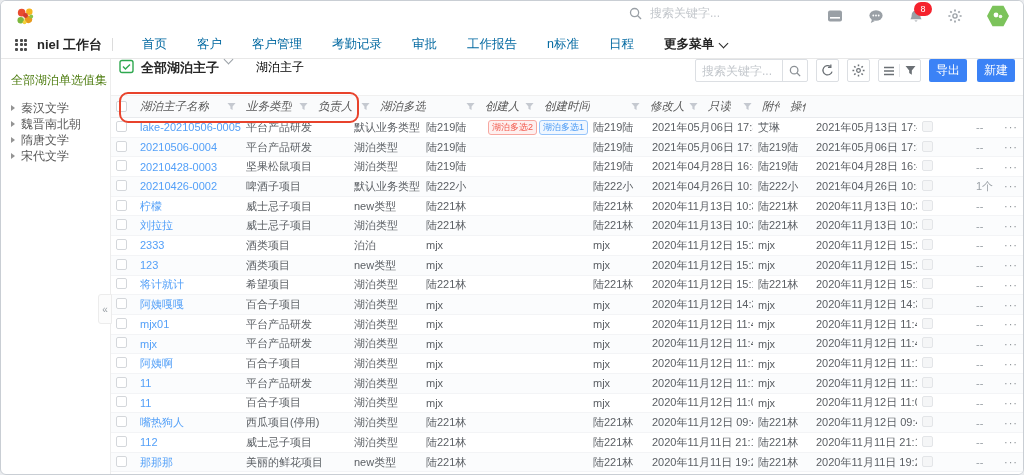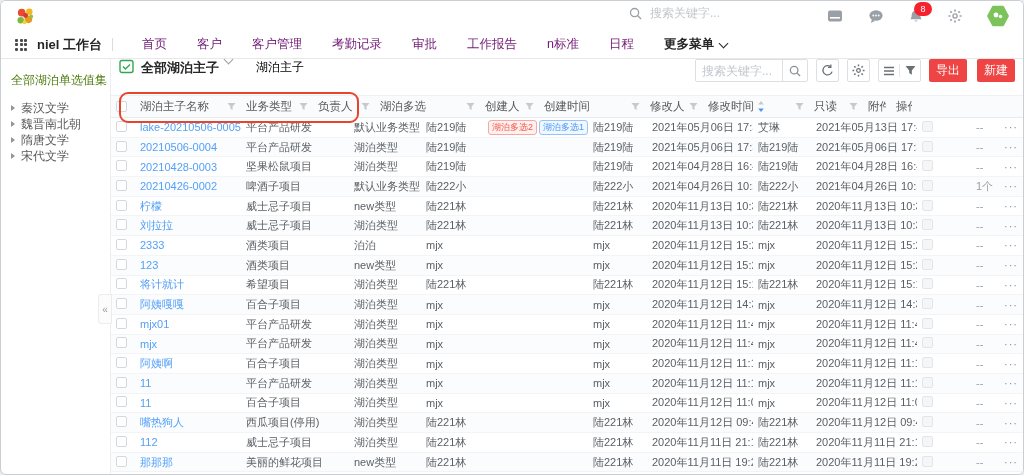--- a/index.html
+++ b/index.html
@@ -17,21 +17,21 @@
   .badge{position:absolute;top:-7px;right:-9px;background:#f5222d;color:#fff;font-size:9px;
          min-width:14px;height:14px;line-height:14px;border-radius:8px;text-align:center;padding:0 2px;}
   .avatar{width:22px;height:22px;background:#7cc35b;clip-path:polygon(25% 3%,75% 3%,100% 50%,75% 97%,25% 97%,0 50%);
           display:flex;align-items:center;justify-content:center;}
   
   .navbar{height:27px;display:flex;align-items:center;border-bottom:1px solid #e8e8e8;padding-left:14px;}
   .grid-icon{display:grid;grid-template-columns:repeat(3,3px);gap:1.5px;margin-right:10px;cursor:pointer;}
   .grid-icon i{width:3px;height:3px;background:#4a4a4a;border-radius:1px;}
   .brand{font-weight:bold;font-size:13px;color:#262626;margin-right:10px;white-space:nowrap;}
   .nav-divider{width:1px;height:13px;background:#dcdcdc;margin-right:14px;}
-  .nav-item{margin:0 15px;color:#701a75;font-size:12.5px;cursor:pointer;white-space:nowrap;}
+  .nav-item{margin:0 15px;color:#0369a1;font-size:12.5px;cursor:pointer;white-space:nowrap;}
   .more{display:flex;align-items:center;margin-left:15px;color:#262626;font-size:12.5px;font-weight:bold;cursor:pointer;}
   .chev{width:6px;height:6px;border-right:1.6px solid #262626;border-bottom:1.6px solid #262626;
         transform:rotate(45deg);display:inline-block;margin-left:6px;margin-top:-3px;}
   .chev.grey{border-color:#9aa0a6;}
   
   .content{display:flex;height:418px;}
   .sidebar{width:110px;box-sizing:border-box;border-right:1px solid #ededed;padding:13px 0 0 10px;flex:none;}
   .s-title{color:#4d7c0f;margin-bottom:11px;white-space:nowrap;}
   .s-item{display:flex;align-items:center;gap:6px;height:16px;color:#595959;cursor:pointer;white-space:nowrap;}
   .tri{width:0;height:0;border-left:4px solid #949494;border-top:3px solid transparent;border-bottom:3px solid transparent;flex:none;}
@@ -46,28 +46,28 @@
   .tools{margin-left:auto;display:flex;align-items:center;gap:8px;}
   .sbox{display:flex;align-items:center;border:1px solid #dcdfe3;border-radius:2px;height:23px;box-sizing:border-box;}
   .sbox input{border:none;outline:none;width:74px;font-size:12px;padding:0 6px;color:#595959;background:transparent;}
   .sbox input::placeholder{color:#c3c7cc;}
   .sbox .sbtn{width:24px;height:21px;border-left:1px solid #dcdfe3;display:flex;align-items:center;justify-content:center;cursor:pointer;}
   .sqbtn{width:23px;height:23px;border:1px solid #dcdfe3;border-radius:2px;display:flex;align-items:center;
          justify-content:center;cursor:pointer;background:#fff;box-sizing:border-box;}
   .grpbtn{height:23px;border:1px solid #dcdfe3;border-radius:2px;display:flex;align-items:center;box-sizing:border-box;background:#fff;}
   .grpbtn span{width:20px;display:flex;align-items:center;justify-content:center;cursor:pointer;}
   .grpbtn .sep{width:1px;height:13px;background:#e4e6e9;}
-  .redbtn{height:23px;padding:0 7px;background:#ef4444;color:#fff;border:none;border-radius:2px;
+  .redbtn{height:23px;padding:0 7px;background:#3b82f6;color:#fff;border:none;border-radius:2px;
           font-size:12px;display:flex;align-items:center;cursor:pointer;white-space:nowrap;}
   .redbtn + .redbtn{margin-left:2px;}
   
   .table{width:914px;}
   .thead{display:flex;height:21px;background:#fafbfc;border-top:1px solid #f0f0f0;border-bottom:1px solid #e9ebee;}
   .th{display:flex;align-items:center;justify-content:space-between;padding:0 5px;box-sizing:border-box;
-      flex:none;overflow:hidden;white-space:nowrap;cursor:pointer;font-size:11.5px;color:#595959;}
+      flex:none;overflow:hidden;white-space:nowrap;cursor:pointer;font-size:11.5px;color:#595959;font-style:italic;}
   .th-left{display:flex;align-items:center;gap:3px;min-width:0;overflow:hidden;}
   .th-right{display:flex;align-items:center;gap:3px;flex:none;}
   .th-label.blue{color:#4b96f3;}
   .ic{display:flex;align-items:center;}
   .tr{display:flex;height:19.7px;border-bottom:1px solid #f3f4f6;box-sizing:border-box;align-items:center;background:#fff;}
   .tr:nth-child(even){background:#fbfcfd;}
   .td{padding:0 5px;box-sizing:border-box;flex:none;overflow:hidden;white-space:nowrap;font-size:11px;color:#5a5e63;}
   .td .link{color:#54a0f8;cursor:pointer;text-decoration:none;}
   .cb{width:11px;height:11px;border:1px solid #d4d7db;border-radius:2px;background:#fff;display:inline-block;box-sizing:border-box;}
   .cb.ro{background:#f5f6f7;border-color:#e3e5e8;}
@@ -351,38 +351,20 @@
                 <span class="th-label">修改人</span>
               </span>
               <span class="th-right">
                 <span class="ic">
                   <svg width="9" height="9" viewBox="0 0 10 10">
                     <path d="M0.5 1h9L6.2 5.1v3.7L3.8 7.4V5.1z" fill="#c5c9d0"></path>
                   </svg>
                 </span>
               </span>
             </div>
-            <div class="th c9">
-              <span class="th-left">
-                <span class="th-label">修改时间</span>
-                <span class="ic">
-                  <svg width="8" height="11" viewBox="0 0 8 11">
-                    <path d="M4 0L6.8 3.6H1.2z" fill="#c5c9d0"></path>
-                    <path d="M4 11L1.2 7.4h5.6z" fill="#4b96f3"></path>
-                  </svg>
-                </span>
-              </span>
-              <span class="th-right">
-                <span class="ic">
-                  <svg width="9" height="9" viewBox="0 0 10 10">
-                    <path d="M0.5 1h9L6.2 5.1v3.7L3.8 7.4V5.1z" fill="#c5c9d0"></path>
-                  </svg>
-                </span>
-              </span>
-            </div>
             <div class="th c10">
               <span class="th-left">
                 <span class="th-label">只读</span>
               </span>
               <span class="th-right">
                 <span class="ic">
                   <svg width="9" height="9" viewBox="0 0 10 10">
                     <path d="M0.5 1h9L6.2 5.1v3.7L3.8 7.4V5.1z" fill="#c5c9d0"></path>
                   </svg>
                 </span>

